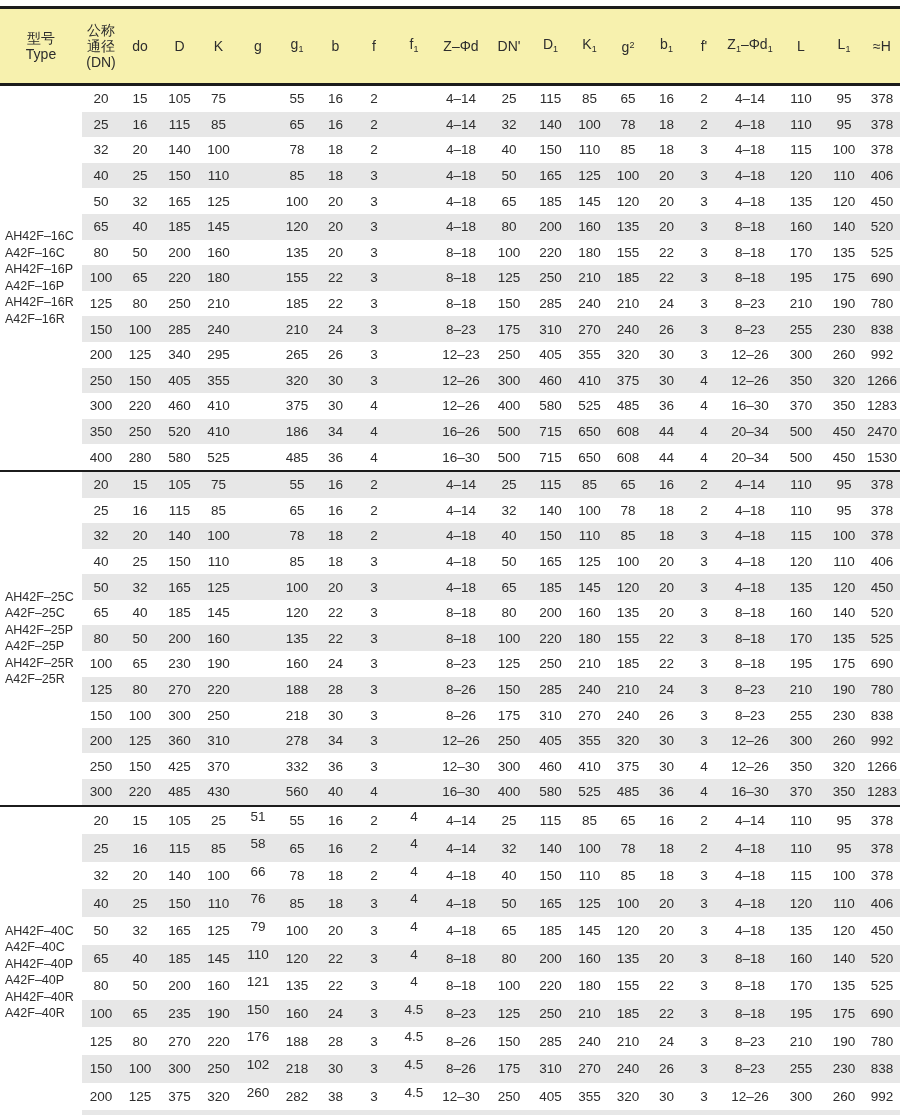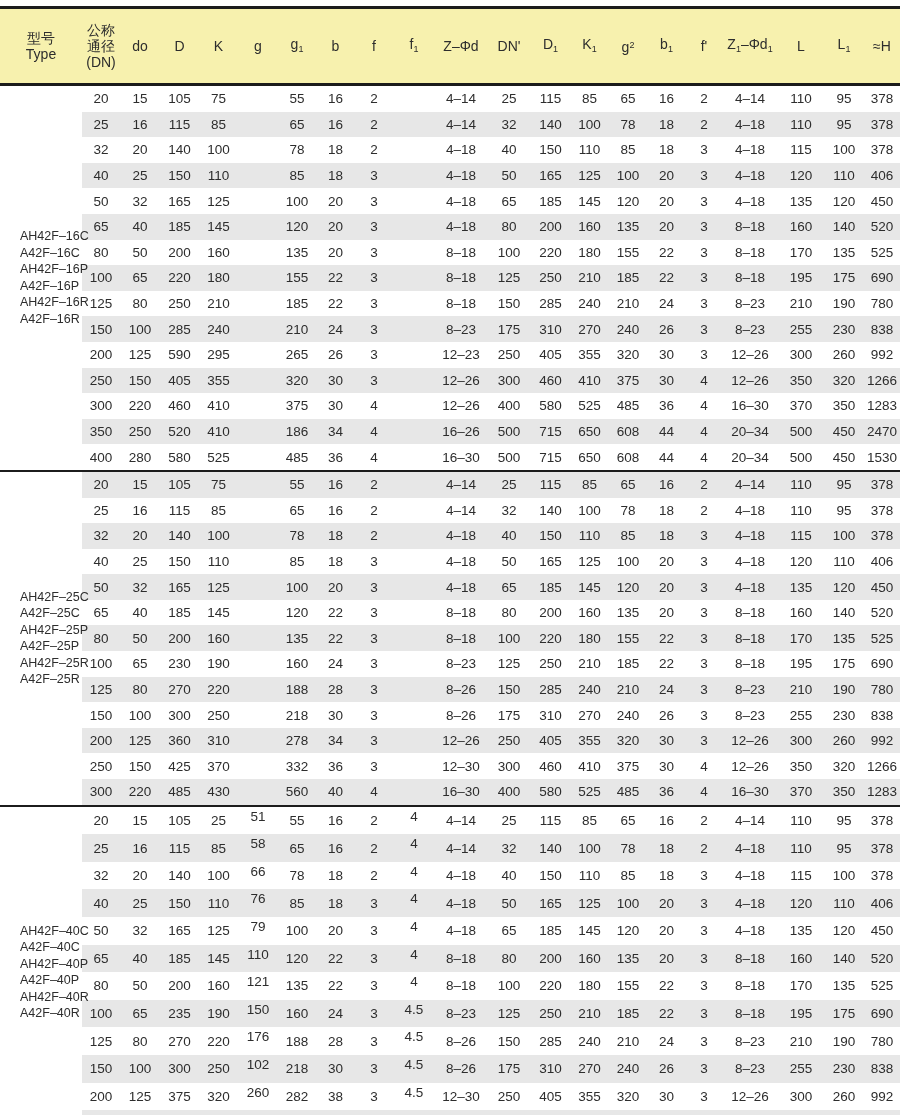--- a/index.html
+++ b/index.html
@@ -39,21 +39,21 @@
     text-align:center;
     vertical-align:middle;
     font-size:13.5px;
     white-space:nowrap;
   }
   tbody tr.stripe td{background:var(--stripe);}
   tbody td.type-cell{
     background:#ffffff !important;
     text-align:left;
     vertical-align:middle;
-    padding-left:20px;
+    padding-left:5px;
     font-size:12.5px;
   }
   tbody td.type-cell div{line-height:16.5px;}
   tbody tr.group-start td{border-top:2.5px solid var(--border-dark);}
   tbody td.raised{vertical-align:top;padding-top:2px;}
   
   col.c-type{width:82px;}  col.c-dn{width:38px;}   col.c-do{width:40px;}
   col.c-d{width:39px;}     col.c-k{width:39px;}    col.c-g{width:40px;}
   col.c-g1{width:38px;}    col.c-b{width:39px;}    col.c-f{width:38px;}
   col.c-f1{width:42px;}    col.c-z_phi_d{width:52px;} col.c-dn_prime{width:44px;}
@@ -384,21 +384,21 @@
           <td>26</td>
           <td>3</td>
           <td>8–23</td>
           <td>255</td>
           <td>230</td>
           <td>838</td>
         </tr>
         <tr>
           <td>200</td>
           <td>125</td>
-          <td>590</td>
+          <td>340</td>
           <td>295</td>
           <td></td>
           <td>265</td>
           <td>26</td>
           <td>3</td>
           <td></td>
           <td>12–23</td>
           <td>250</td>
           <td>405</td>
           <td>355</td>

